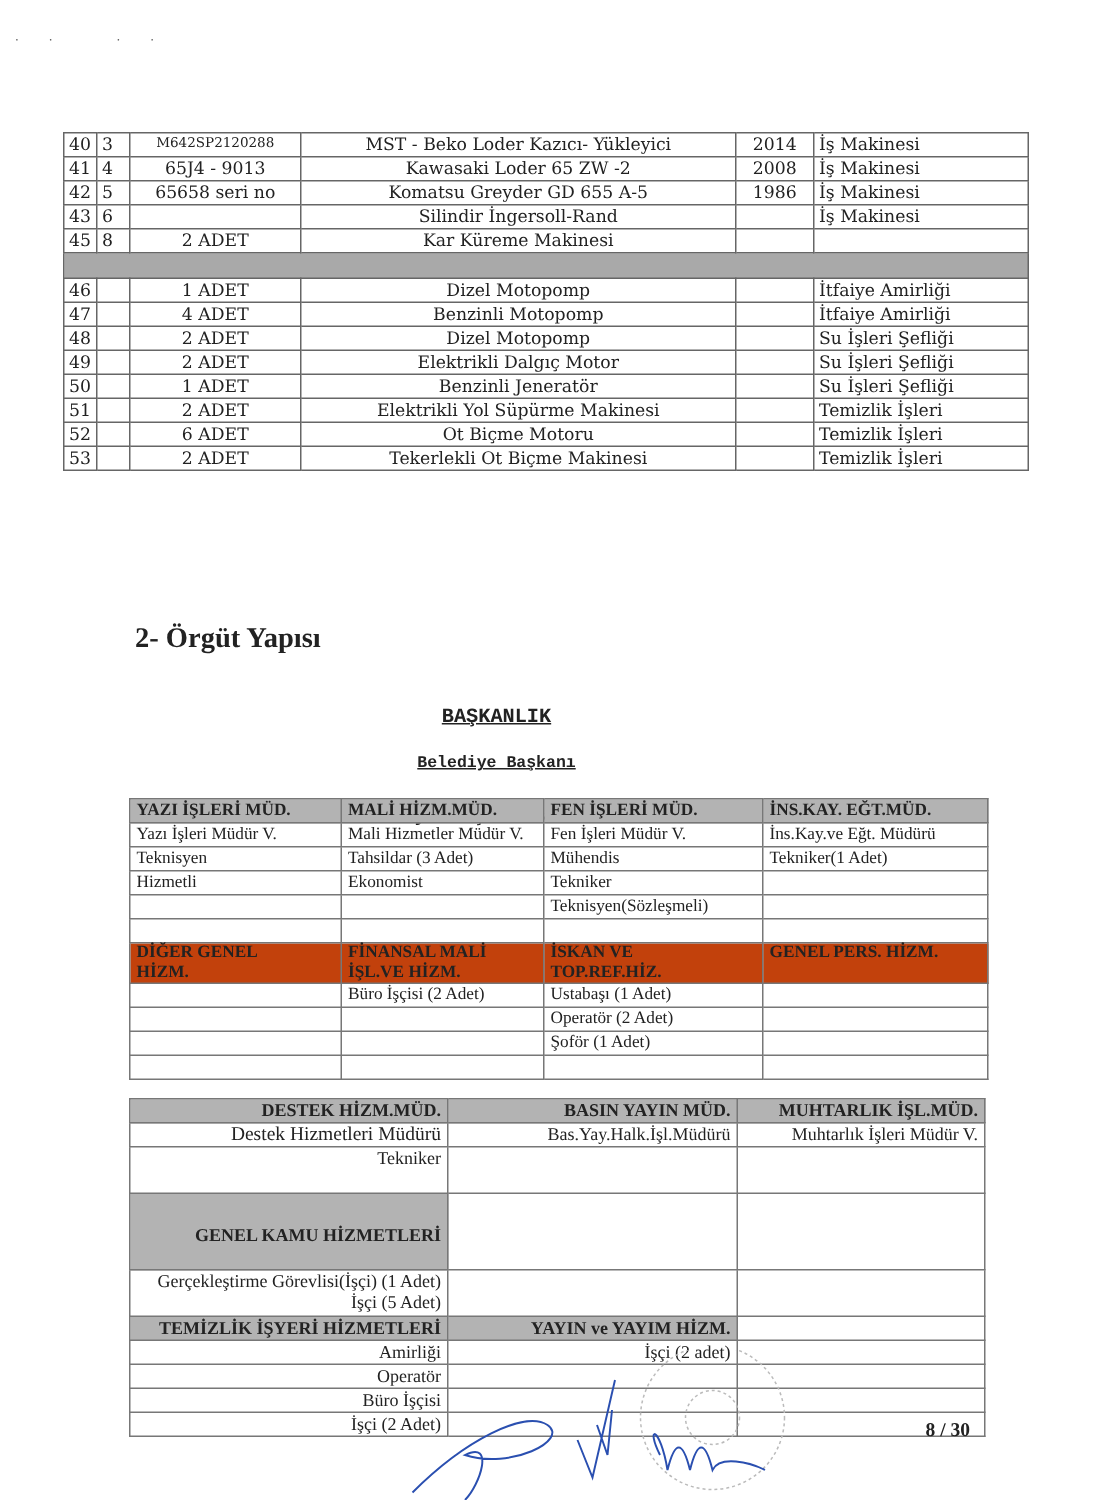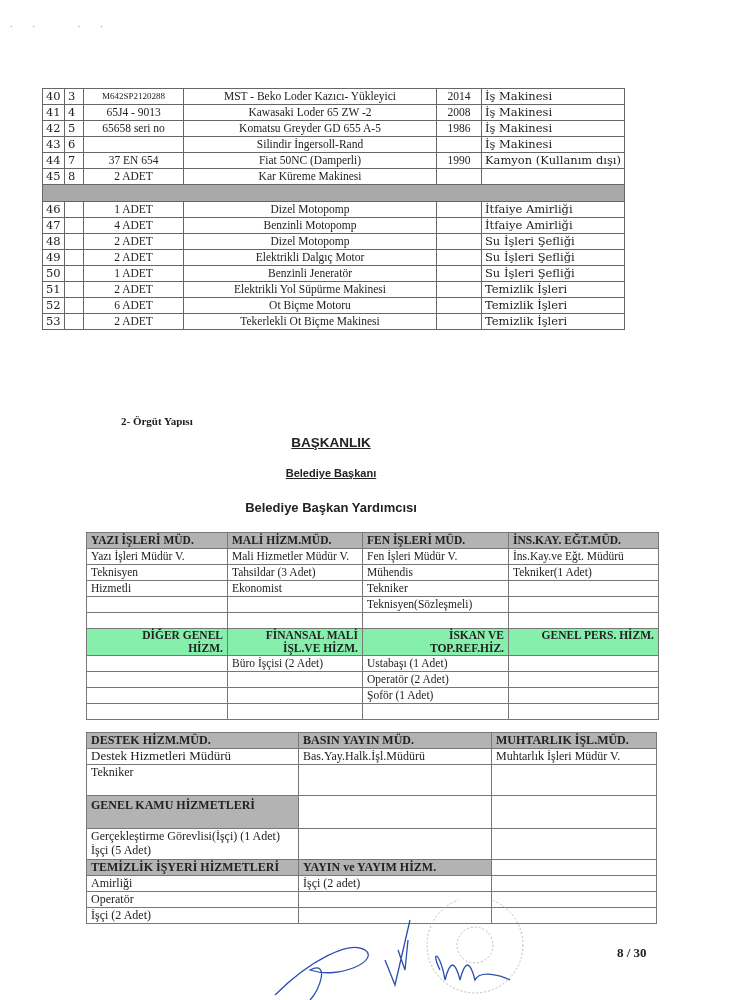--- a/index.html
+++ b/index.html
@@ -1,36 +1,36 @@
 <!DOCTYPE html>
 <html><head>
 <meta charset="utf-8">
 <style>
   html,body{margin:0;padding:0;background:#fff;}
   body{width:730px;height:1000px;position:relative;overflow:hidden;font-family:"DejaVu Serif",serif;color:#222;}
   .dots{position:absolute;top:22px;left:10px;font-size:8px;color:#555;letter-spacing:20px;}
   
   table{border-collapse:collapse;position:absolute;}
-  #equip{left:42px;top:88px;width:583px;font-family:"DejaVu Serif",serif;font-size:11.5px;}
+  #equip{left:42px;top:88px;width:644px;font-family:"DejaVu Serif",serif;font-size:11.5px;}
   #equip td{border:1px solid #666;height:15px;padding:0 3px;line-height:15px;white-space:nowrap;}
-  #equip td.c{text-align:center;font-family:Liberation Serif, serif;}
+  #equip td.c{text-align:center;}
   #equip tr.grey td{background:#a9a9a9;height:16px;}
   #equip td.sm{font-size:9px;}
   
-  .h2{position:absolute;left:90px;top:415px;font-family:"Liberation Serif",serif;font-weight:bold;font-size:11px;margin-left:31px;}
-  .center{position:absolute;left:0;width:662px;text-align:center;font-family:Liberation Sans, sans-serif;font-weight:bold;font-size:13.5px;}
+  .h2{position:absolute;left:90px;top:415px;font-family:"Liberation Serif",serif;font-weight:bold;font-size:19px;}
+  .center{position:absolute;left:0;width:662px;text-align:center;font-family:Liberation Mono, monospace;font-weight:bold;font-size:13.5px;margin-top:36px;}
   .u{text-decoration:underline;}
   
   .org{font-family:"Liberation Serif",serif;font-size:11.5px;}
   .org td{border:1px solid #777;height:15px;padding:0 4px;line-height:14px;vertical-align:top;white-space:nowrap;}
   .org td.hd{background:#b3b3b3;font-weight:bold;}
-  .org td.hdc{background:#86efac;font-weight:bold;text-align:right;line-height:13px;}
+  .org td.hdc{background:#c2410c;font-weight:bold;text-align:left;line-height:13px;}
   #org1{left:86px;top:532px;width:573px;}
   #org2{left:86px;top:732px;width:571px;}
-  #org2 td{font-size:12px;}
+  #org2 td{font-size:12px;text-align:right;}
   #org2 td.tall{height:30px;}
   .pg{position:absolute;left:617px;top:945px;font-family:"Liberation Serif",serif;font-weight:bold;font-size:13px;}
   .sigs{position:absolute;left:270px;top:900px;width:300px;height:100px;}
 </style>
 </head>
 <body>
 
 <div class="dots">·· ··</div>
 
 <table id="equip">
@@ -67,28 +67,20 @@
       <td class="c">1986</td>
       <td>İş Makinesi</td>
     </tr>
     <tr>
       <td>43</td>
       <td>6</td>
       <td class="c"></td>
       <td class="c">Silindir İngersoll-Rand</td>
       <td class="c"></td>
       <td>İş Makinesi</td>
-    </tr>
-    <tr>
-      <td>44</td>
-      <td>7</td>
-      <td class="c">37 EN 654</td>
-      <td class="c">Fiat 50NC (Damperli)</td>
-      <td class="c">1990</td>
-      <td>Kamyon (Kullanım dışı)</td>
     </tr>
     <tr>
       <td>45</td>
       <td>8</td>
       <td class="c">2 ADET</td>
       <td class="c">Kar Küreme Makinesi</td>
       <td class="c"></td>
       <td></td>
     </tr>
     <tr class="grey">
@@ -259,41 +251,46 @@
     <td style="font-size:13px">Destek Hizmetleri Müdürü</td>
     <td>Bas.Yay.Halk.İşl.Müdürü</td>
     <td>Muhtarlık İşleri Müdür V.</td>
   </tr>
   <tr>
     <td class="tall">Tekniker</td>
         <td></td>
         <td></td>
   </tr>
   <tr>
-    <td class="hd tall" style="padding-top:2px">GENEL KAMU HİZMETLERİ</td>
+    <td class="hd tall" style="padding-top:20px">GENEL KAMU HİZMETLERİ</td>
         <td></td>
         <td></td>
   </tr>
   <tr>
     <td class="tall"><span>Gerçekleştirme Görevlisi(İşçi) (1 Adet)</span><br><span>İşçi (5 Adet)</span></td>
         <td></td>
         <td></td>
   </tr>
   <tr>
     <td class="hd">TEMİZLİK İŞYERİ HİZMETLERİ</td>
     <td class="hd">YAYIN ve YAYIM HİZM.</td>
     <td></td>
   </tr>
   <tr>
         <td>Amirliği</td>
         <td>İşçi (2 adet)</td>
         <td></td>
       </tr>
   <tr>
         <td>Operatör</td>
+        <td></td>
+        <td></td>
+      </tr>
+  <tr>
+        <td>Büro İşçisi</td>
         <td></td>
         <td></td>
       </tr>
   <tr>
         <td>İşçi (2 Adet)</td>
         <td></td>
         <td></td>
       </tr>
 </tbody>
   </table>

